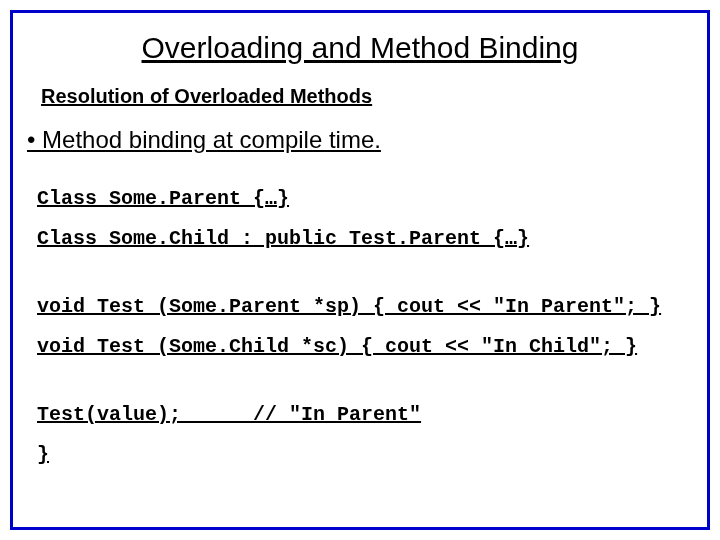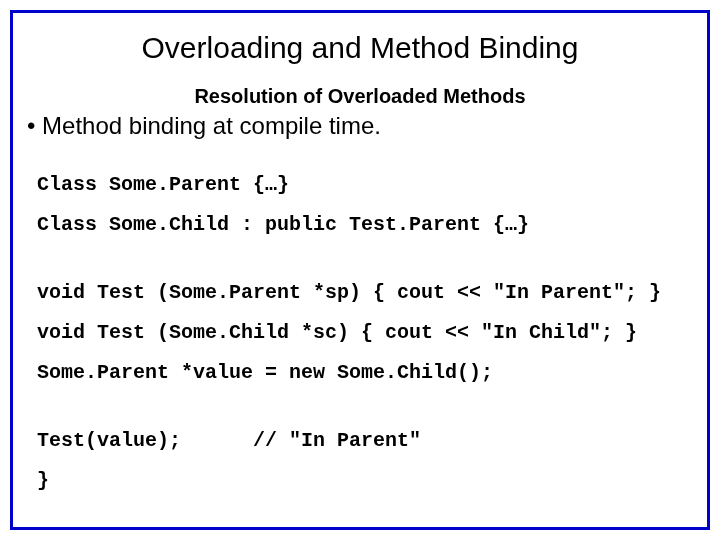--- a/index.html
+++ b/index.html
@@ -11,33 +11,33 @@
     font-family: Arial, Helvetica, sans-serif;
     color: #000000;
   }
   .slide {
     box-sizing: border-box;
     width: 700px;
     height: 520px;
     margin: 10px;
     border: 3px solid #0000cc;
     padding: 18px 14px 14px 14px;
+    text-decoration: underline;
   }
   .title {
     font-size: 30px;
     text-align: center;
     margin: 0 0 18px 0;
     font-weight: normal;
   }
   .subheading {
     font-size: 20px;
     font-weight: bold;
-    margin: 0;
+    margin: 14px;
     line-height: 1.35;
-    text-align: center;
   }
   .bullet {
     font-size: 24px;
     margin: 0;
     line-height: 1.35;
   }
   .code {
     font-family: "Courier New", Courier, monospace;
     font-size: 20px;
     font-weight: bold;
@@ -61,20 +61,19 @@
 
   <div class="spacer"></div>
 
   <p class="code">Class Some.Parent {…}</p>
   <p class="code">Class Some.Child : public Test.Parent {…}</p>
 
   <div class="spacer"></div>
 
   <p class="code">void Test (Some.Parent *sp) { cout &lt;&lt; "In Parent"; }</p>
   <p class="code">void Test (Some.Child *sc) { cout &lt;&lt; "In Child"; }</p>
-  <p class="code">Some.Parent *value = new Some.Child();</p>
 
   <div class="spacer"></div>
 
   <p class="code">Test(value);      // "In Parent"</p>
   <p class="code">}</p>
 
 </div>
 
 </body></html>

